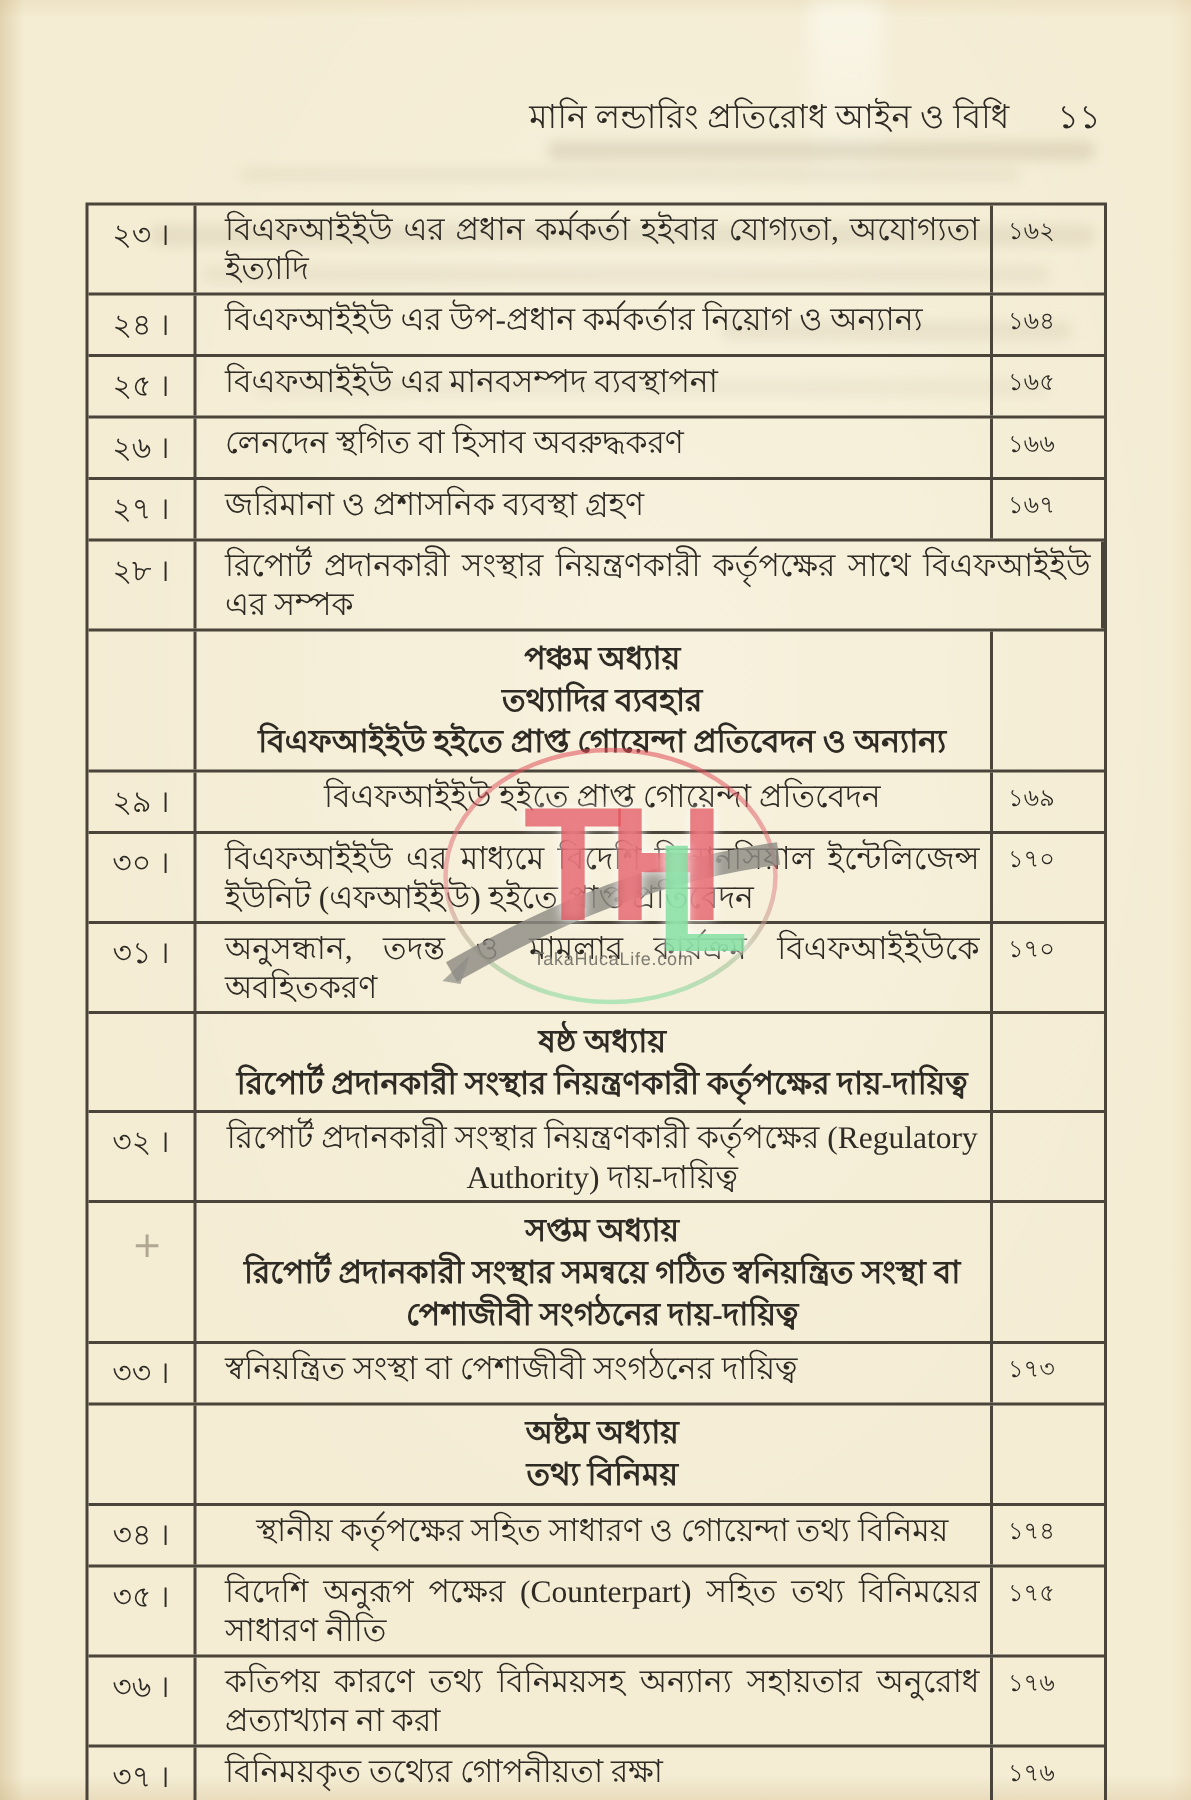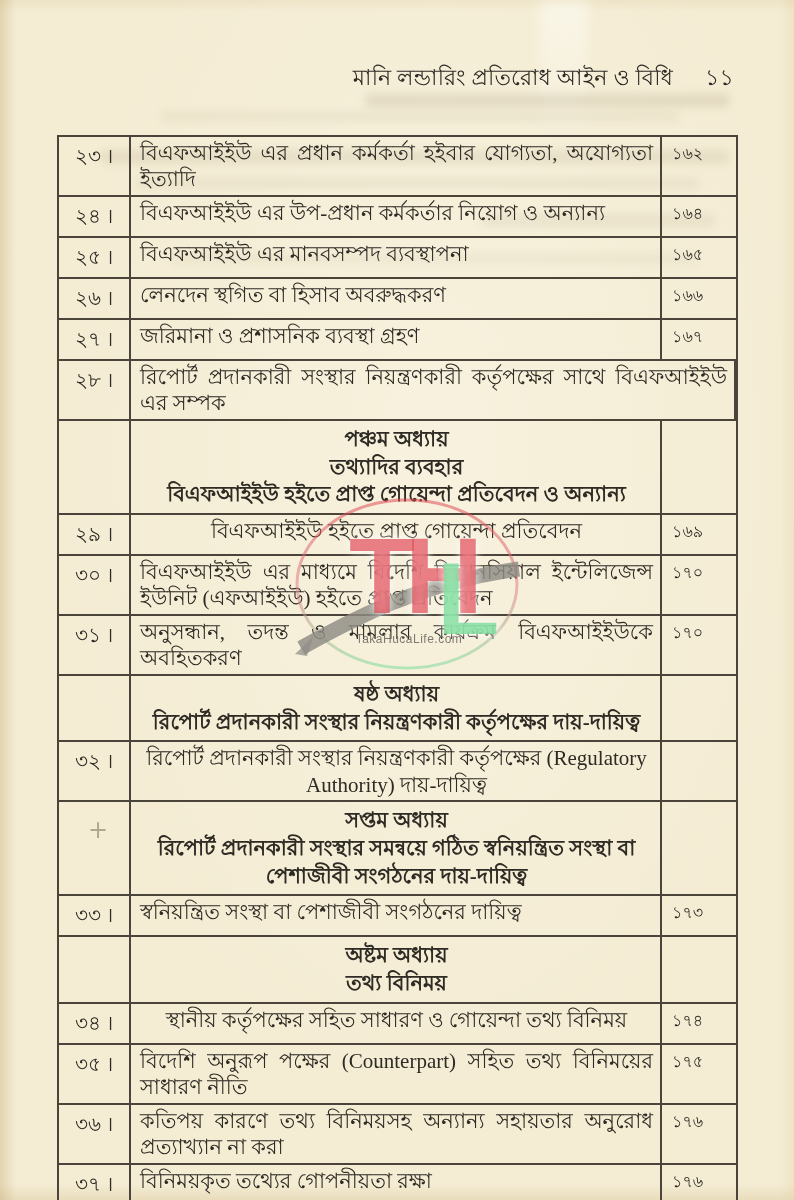--- a/index.html
+++ b/index.html
@@ -56,21 +56,21 @@
   .row{display:flex;border-bottom:2px solid var(--border);}
   .row:last-child{border-bottom:none;}
   .cell{padding:3px 6px 2px;}
   .c-no{
     width:72px;flex:0 0 72px;border-right:2px solid var(--border);
     font-size:20px;text-align:center;padding-top:4px;white-space:nowrap;
   }
   .c-desc{
     flex:1 1 auto;border-right:2px solid var(--border);
     font-size:21px;line-height:1.26;text-align:justify;text-justify:inter-word;
-    padding-left:9px;padding-right:7px;
+    padding-left:19px;padding-right:7px;
   }
   .c-desc.center{text-align:center;}
   .c-pg{
     width:74px;flex:0 0 74px;
     font-size:16px;padding-left:10px;padding-top:4px;
   }
   .row.chapter .c-desc{font-weight:bold;text-align:center;line-height:1.32;padding-top:5px;padding-bottom:4px;}
   .ch-line{display:block;}
   
   .watermark{

